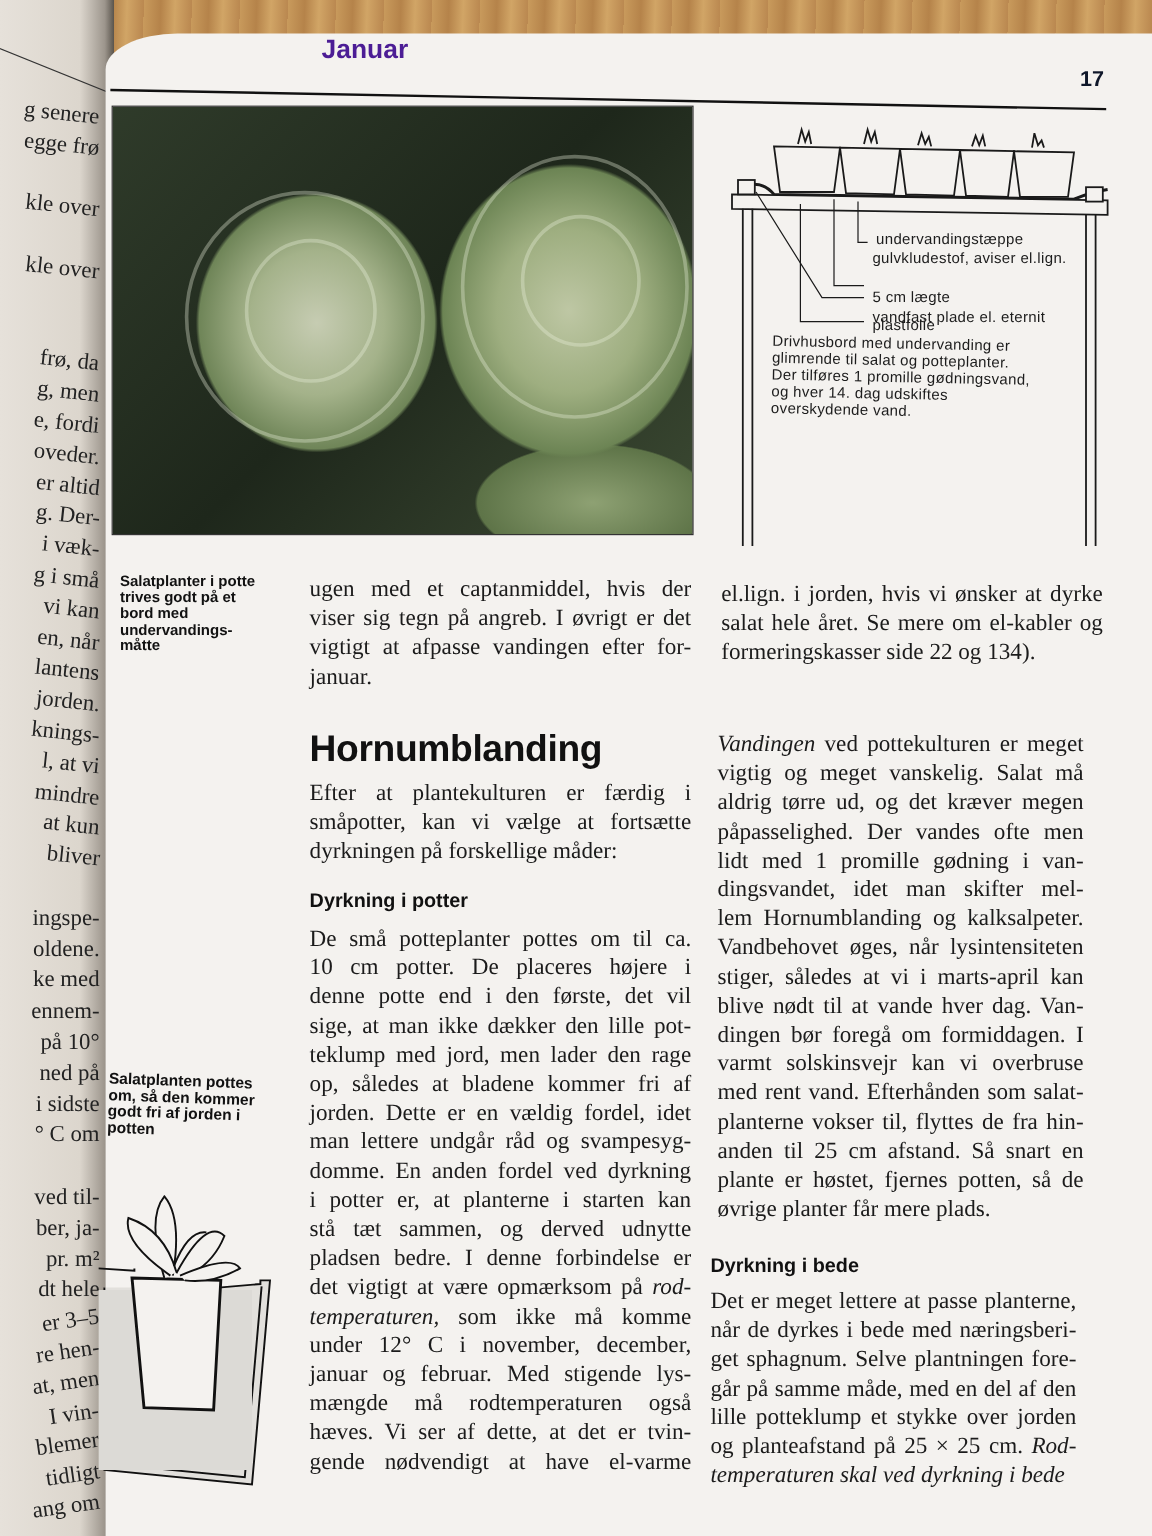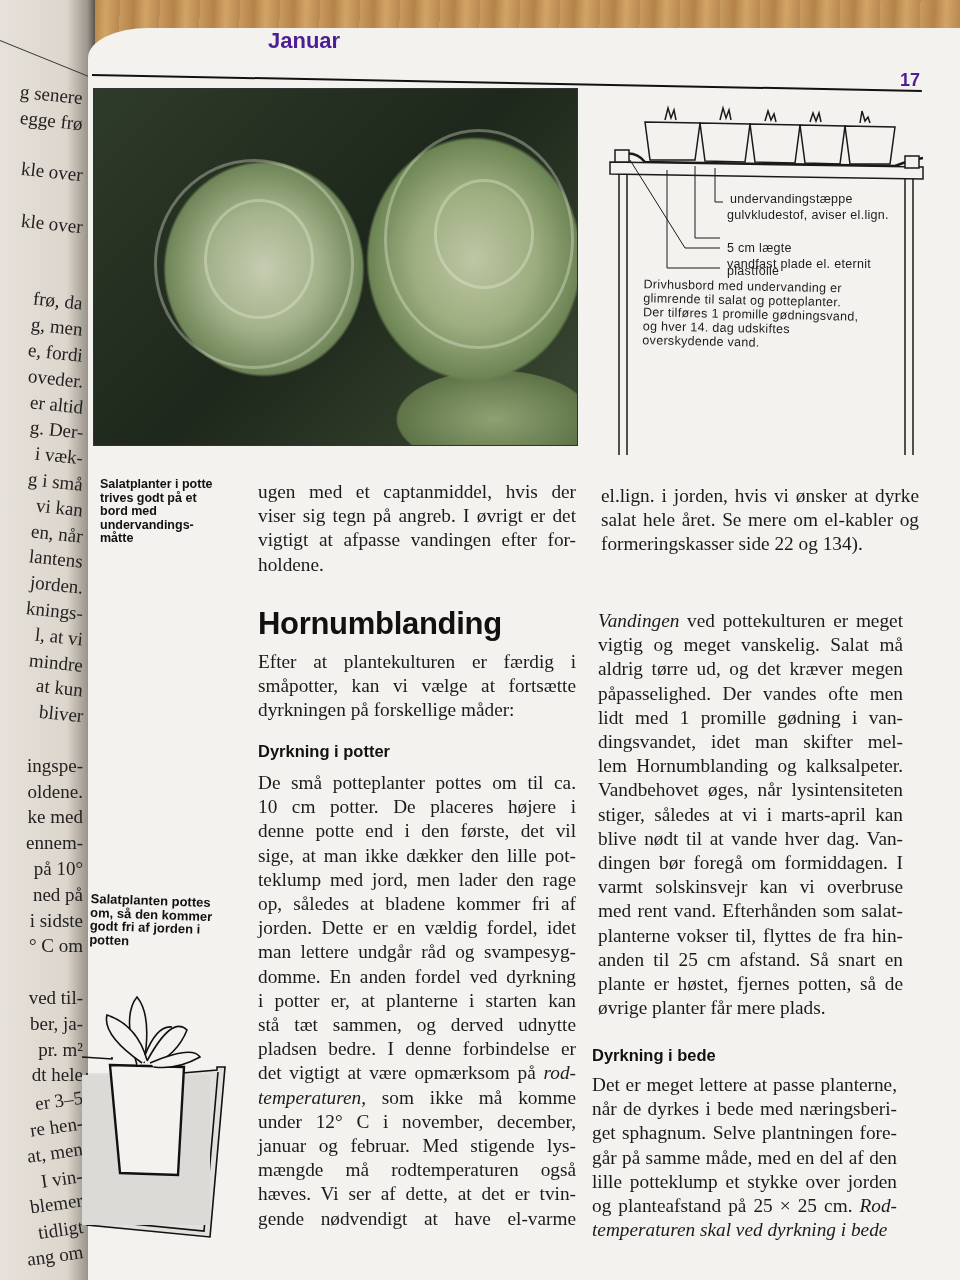--- a/index.html
+++ b/index.html
@@ -34,22 +34,22 @@
     }
     .page-header-title {
       position: absolute; left: 268px; top: 28px;
       font-family: "Liberation Sans", sans-serif; font-weight: bold; font-size: 22px; color: #4c1d95;
     }
     .header-rule {
       position: absolute; left: 92px; top: 74px; width: 830px; height: 2px; background: #111;
       transform: rotate(1.1deg); transform-origin: left top;
     }
     .page-number {
-      position: absolute; left: 900px; top: 70px;
-      font-family: "Liberation Sans", sans-serif; font-weight: bold; font-size: 18px; color: #4c1d95;
+      position: absolute; left: 900px; top: 56px;
+      font-family: "Liberation Sans", sans-serif; font-weight: bold; font-size: 18px; color: #0f172a;
     }
     .photo {
       position: absolute; left: 93px; top: 88px; width: 485px; height: 358px;
       background:
         radial-gradient(ellipse 140px 150px at 170px 180px, #c6ccb2 0%, #a4b28a 40%, #6f8558 70%, transparent 72%),
         radial-gradient(ellipse 150px 170px at 380px 170px, #bec7a4 0%, #9eae80 40%, #6c8454 70%, transparent 72%),
         radial-gradient(ellipse 120px 60px at 400px 330px, #8ea173 0%, #5e7448 80%, transparent 82%),
         linear-gradient(135deg, #2f3b2a 0%, #1e271b 50%, #3c4a33 100%);
       border: 1px solid #333;
     }
@@ -237,21 +237,21 @@
       <path d="M68,88 Q110,70 118,82 Q95,95 72,92" fill="#f4f2ef"></path>
       <path d="M63,80 Q75,50 90,52"></path>
     </g>
   </svg>
 </div>
 
 <div class="body-text" style="left:258px;top:480px;width:318px;">
   <span class="ln">ugen med et captanmiddel, hvis der</span>
   <span class="ln">viser sig tegn på angreb. I øvrigt er det</span>
   <span class="ln">vigtigt at afpasse vandingen efter for-</span>
-  <span class="ln last">holdene.</span>
+  <span class="ln last">januar.</span>
 </div>
 
 <div class="body-text" style="left:601px;top:484px;width:318px;">
   <span class="ln">el.lign. i jorden, hvis vi ønsker at dyrke</span>
   <span class="ln">salat hele året. Se mere om el-kabler og</span>
   <span class="ln last">formeringskasser side 22 og 134).</span>
 </div>
 
 <div class="section-heading">Hornumblanding</div>
 

